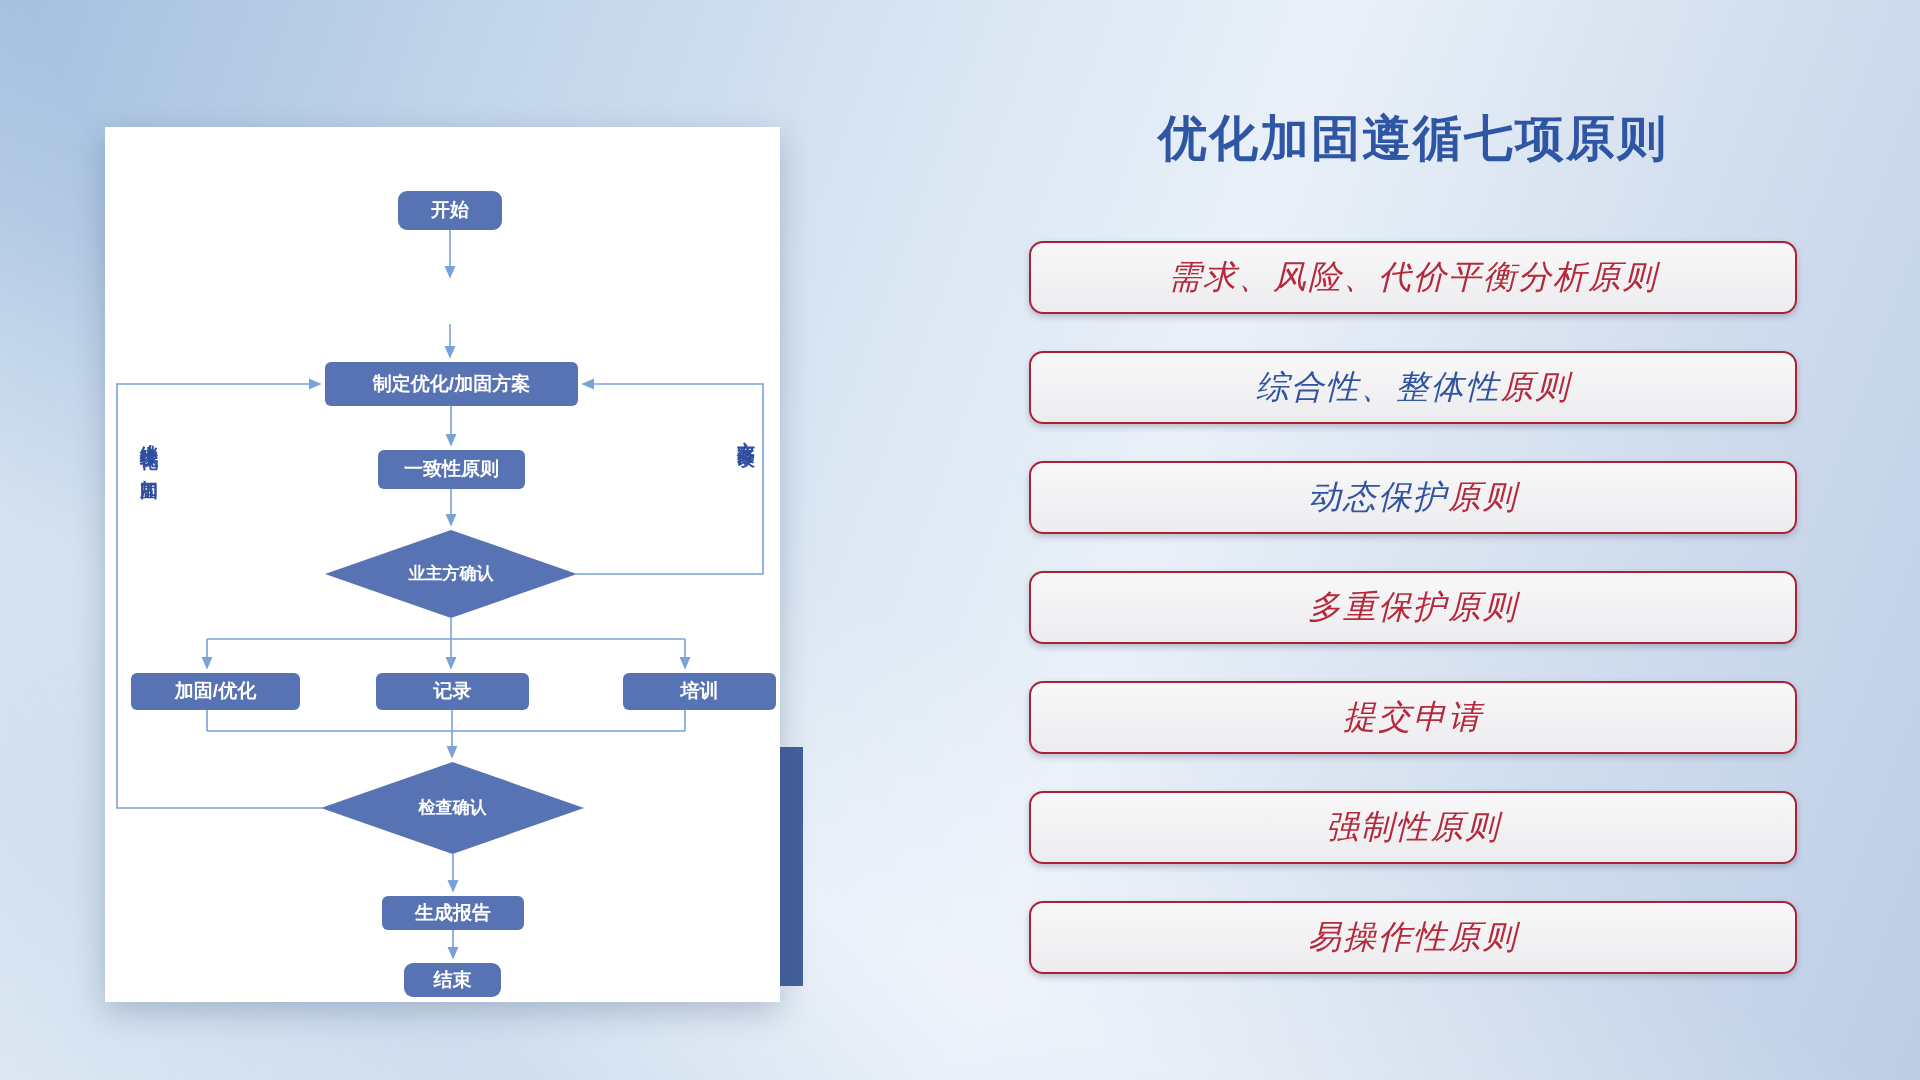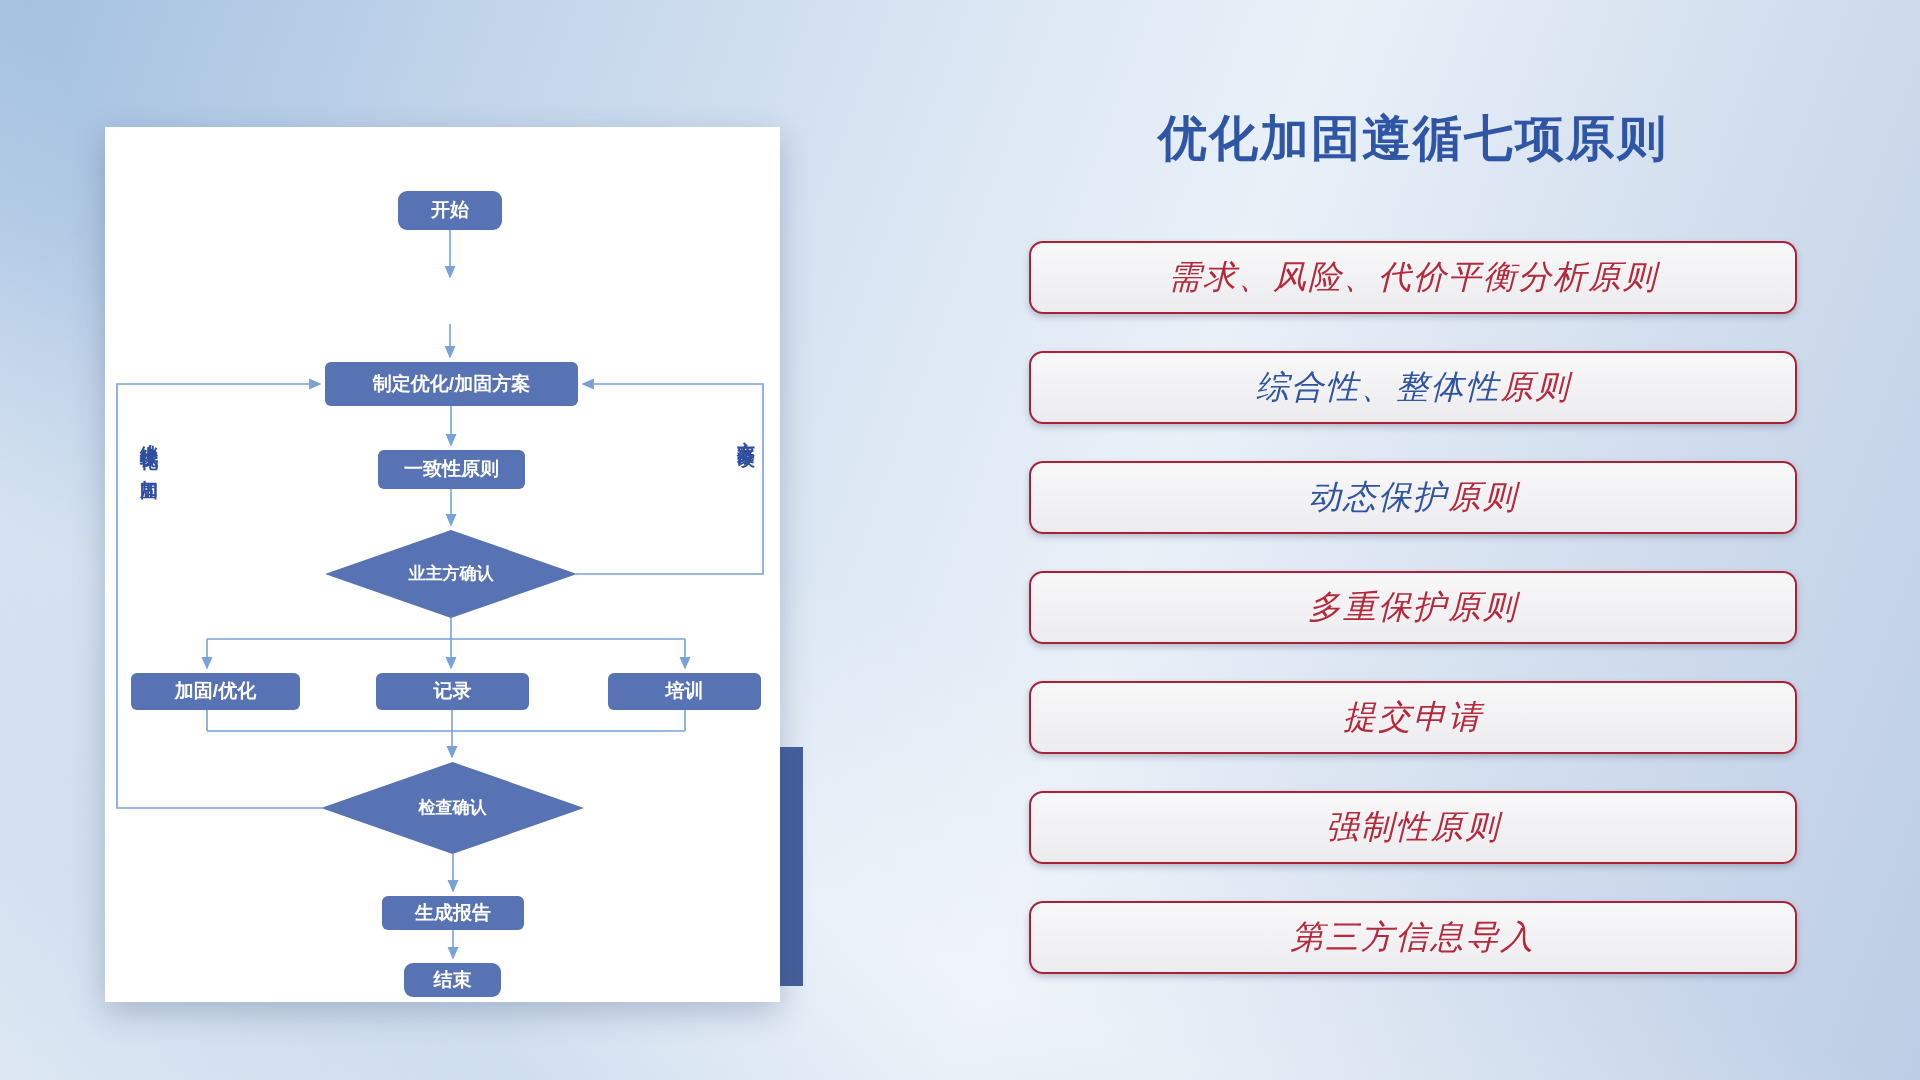--- a/index.html
+++ b/index.html
@@ -38,21 +38,21 @@
   .node{ position:absolute; z-index:2; display:flex; align-items:center; justify-content:center;
     background:var(--node-fill); color:#ffffff; font-weight:bold; font-size:19px;
     border-radius:6px; text-align:center; line-height:1.1; }
   .n-start { left:293px; top:64px;  width:104px; height:39px; border-radius:9px; }
   .n-risk  { left:191px; top:155px; width:310px; height:42px; }
   .n-plan  { left:220px; top:235px; width:253px; height:44px; }
   .n-submit{ left:273px; top:323px; width:147px; height:39px; }
   .n-owner { left:220px; top:403px; width:252px; height:88px; }
   .n-harden{ left:26px;  top:546px; width:169px; height:37px; }
   .n-record{ left:271px; top:546px; width:153px; height:37px; }
-  .n-train { left:503px; top:546px; width:153px; height:37px; }
+  .n-train { left:518px; top:546px; width:153px; height:37px; }
   .n-check { left:216px; top:635px; width:263px; height:92px; }
   .n-report{ left:277px; top:769px; width:142px; height:34px; }
   .n-end   { left:299px; top:836px; width:97px;  height:34px; border-radius:9px; }
   .diamond { clip-path:polygon(50% 0,100% 50%,50% 100%,0 50%); border-radius:0; font-size:17px; }
 
   .vlabel{ position:absolute; z-index:2; writing-mode:vertical-rl; text-orientation:upright;
     color:var(--loop-label); font-weight:bold; font-size:18px; letter-spacing:3px; }
   .vl-left { left:32px;  top:303px; }
   .vl-right{ left:629px; top:300px; }
 
@@ -138,17 +138,17 @@
       <div class="principle">
         <span class="seg-red">多重保护原则</span>
       </div>
       <div class="principle">
         <span class="seg-red">提交申请</span>
       </div>
       <div class="principle">
         <span class="seg-red">强制性原则</span>
       </div>
       <div class="principle">
-        <span class="seg-red">第三方信息导入</span>
+        <span class="seg-red">易操作性原则</span>
       </div>
     </div>
 
 </div>
 
 </body></html>

